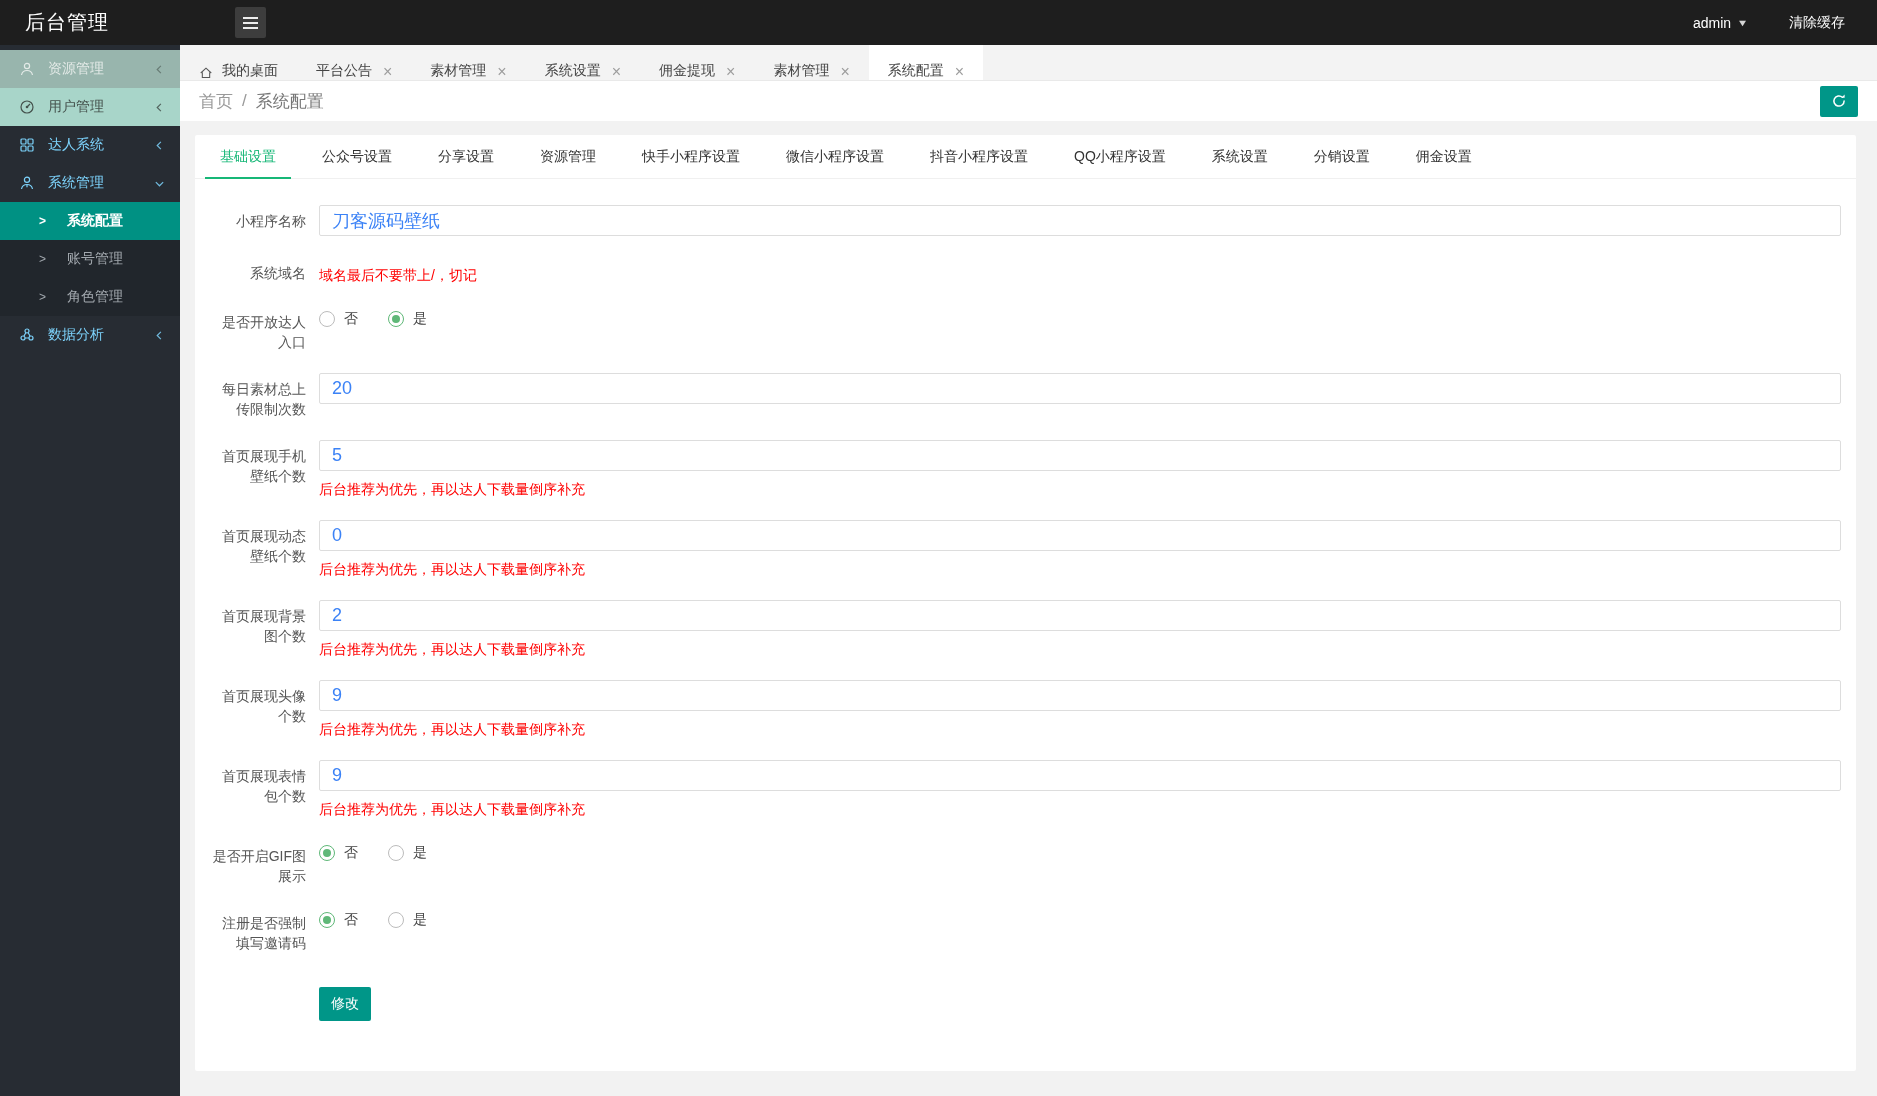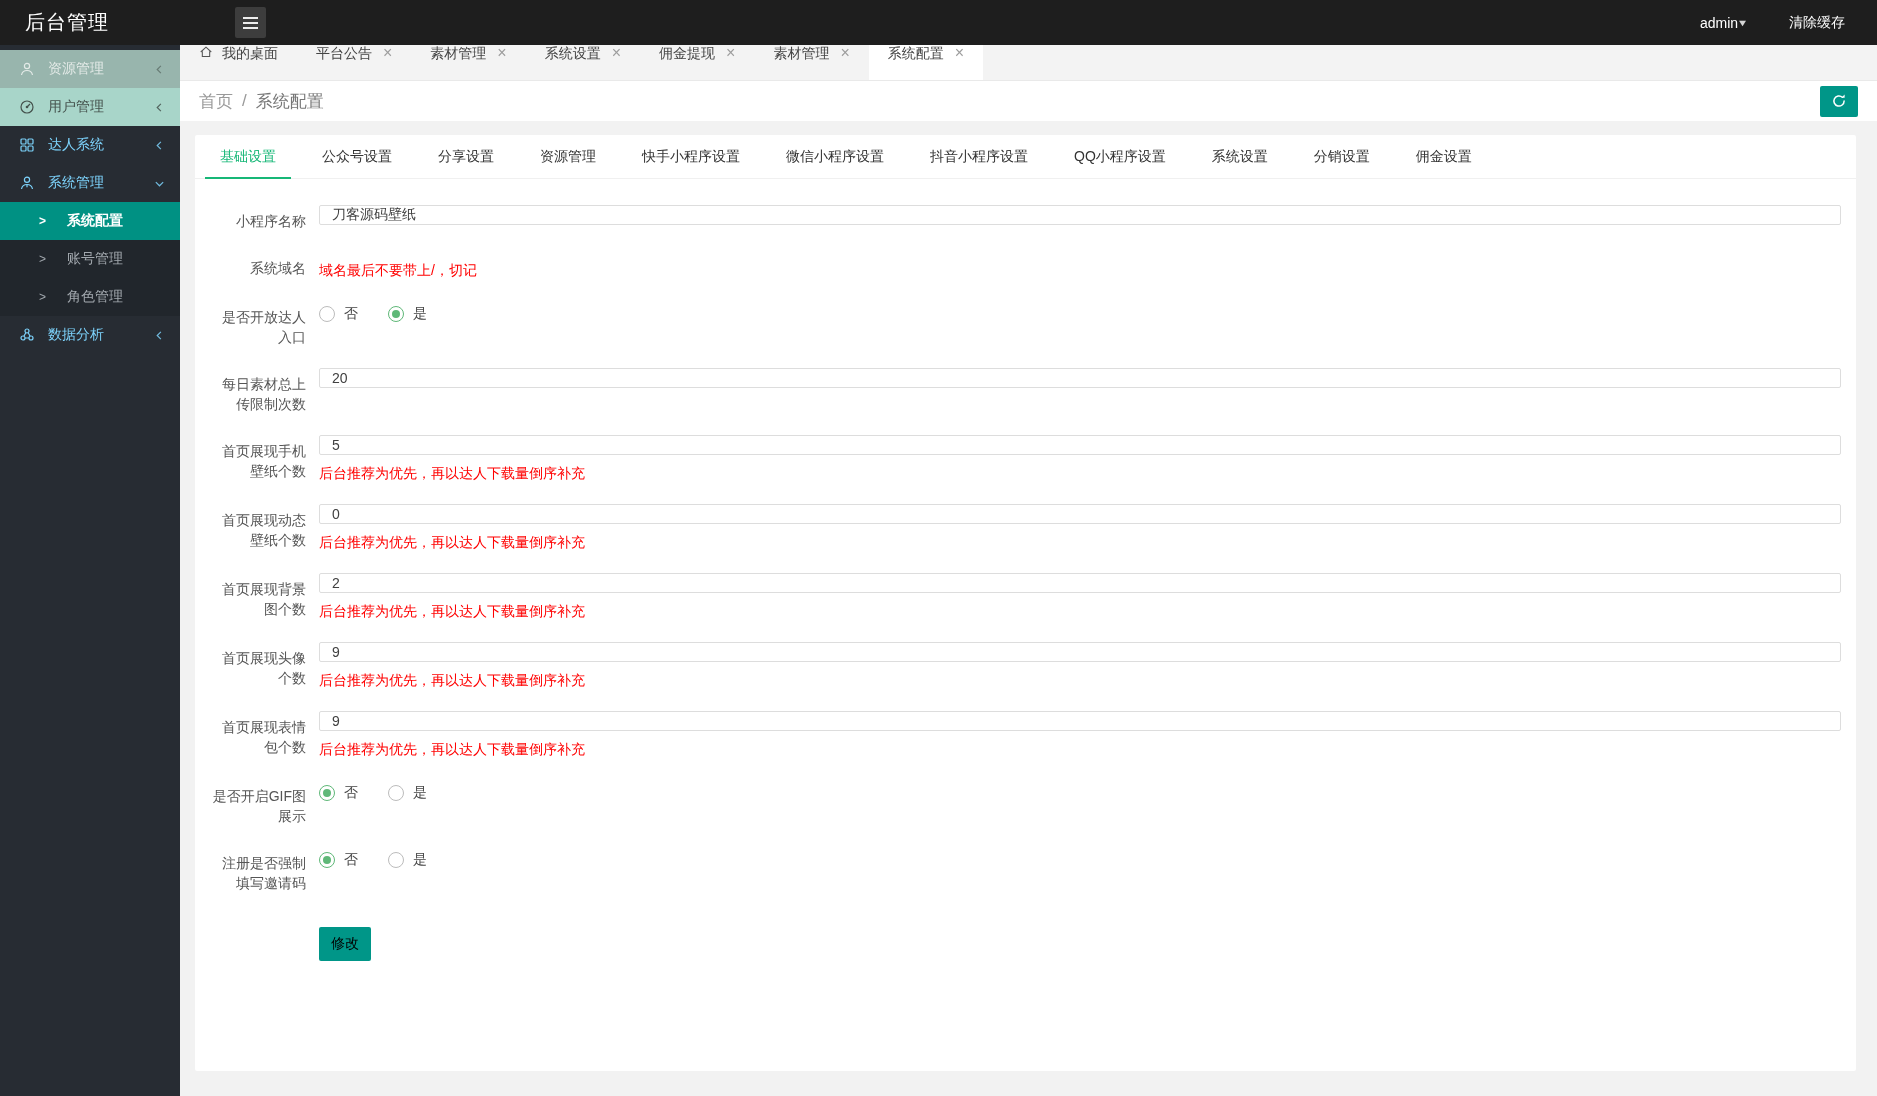--- a/index.html
+++ b/index.html
@@ -9,21 +9,21 @@
     background:#f2f2f2;overflow:hidden;position:relative;
     --accent:#009688;--sidebar-active:#009183;--tab-active:#16b777;
     --radio-green:#5FB878;--hint-red:#ff0000;
   }
   
   .header{position:absolute;top:0;left:0;right:0;height:45px;background:#1e1e1e;color:#fff;display:flex;align-items:center;z-index:5}
   .header-title{font-size:20px;padding-left:25px;width:180px;letter-spacing:1px}
   .burger{position:absolute;left:235px;top:7px;width:31px;height:31px;background:#3d3d3d;border-radius:2px;display:flex;flex-direction:column;justify-content:center;align-items:center;gap:3px;cursor:pointer}
   .burger i{display:block;width:15px;height:2px;background:#ededed}
   .header-right{margin-left:auto;display:flex;align-items:center;gap:42px;padding-right:32px;font-size:14px}
-  .admin{display:flex;align-items:center;cursor:pointer}
+  .admin{display:flex;align-items:center;gap:7px;cursor:pointer}
   .caret{font-size:9px;color:#d5d5d5;transform:scaleX(1.3)}
   .clear-cache{cursor:pointer}
   
   .sidebar{position:absolute;top:45px;left:0;width:180px;bottom:0;background:#272c33;padding-top:5px}
   .side-item{height:38px;display:flex;align-items:center;color:#7dd3fc;font-size:14px;cursor:pointer}
   .s-ico{width:16px;height:16px;margin-left:19px;display:inline-flex;flex:none}
   .s-ico svg{width:16px;height:16px}
   .s-label{margin-left:13px;flex:1}
   .s-chev{width:11px;height:11px;margin-right:15px;display:inline-flex;opacity:.85}
   .s-chev svg{width:11px;height:11px}
@@ -31,21 +31,21 @@
   .side-item.v1 .s-chev{color:#5f716b}
   .side-item.v2{background:#a8d5c9;color:#44514c}
   .side-item.v2 .s-chev{color:#44514c}
   .side-sub{background:rgba(0,0,0,.13)}
   .sub-item{height:38px;display:flex;align-items:center;color:#a3a9af;font-size:14px;cursor:pointer}
   .sub-arrow{margin-left:39px;margin-right:21px;font-size:12px;display:inline-block}
   .sub-item.active{background:var(--sidebar-active);color:#fff;font-weight:bold}
   
   .main{position:absolute;left:180px;top:45px;right:0;bottom:0}
   .tabbar{height:36px;background:#f3f3f3;display:flex;align-items:stretch;border-bottom:1px solid #e9e9e9}
-  .tab{display:flex;align-items:flex-start;padding:0 19px;font-size:14px;color:#444;gap:9px;cursor:pointer;white-space:nowrap}
+  .tab{display:flex;align-items:flex-end;padding:0 19px;font-size:14px;color:#444;gap:9px;cursor:pointer;white-space:nowrap}
   .tab .home-ico{display:inline-flex;color:#555}
   .tab .home-ico svg{width:14px;height:14px}
   .tab .close{color:#9d9d9d;font-size:16px;line-height:1;margin-left:2px}
   .tab.active{background:#fff}
   .crumb-bar{height:40px;background:#fff;display:flex;align-items:center;padding:0 19px;font-size:17px;color:#9a9a9a}
   .crumb-home{cursor:pointer}
   .crumb-sep{margin:0 9px}
   .crumb-cur{color:#777}
   .refresh-btn{margin-left:auto;width:38px;height:31px;background:var(--accent);border-radius:2px;display:flex;align-items:center;justify-content:center;cursor:pointer}
   .refresh-btn svg{width:16px;height:16px}
@@ -53,29 +53,29 @@
   .card{position:absolute;left:15px;right:21px;top:90px;bottom:25px;background:#fff;border-radius:2px;overflow:hidden}
   .set-tabs{display:flex;border-bottom:1px solid #f0f0f0;padding-left:10px}
   .set-tab{padding:0 15px;height:43px;line-height:43px;font-size:14px;color:#333;cursor:pointer;position:relative;margin-right:16px;white-space:nowrap}
   .set-tab.active{color:var(--tab-active)}
   .set-tab.active:after{content:"";position:absolute;left:0;right:0;bottom:-1px;height:2px;background:var(--tab-active)}
   
   .form{padding:26px 15px 0 15px}
   .form-row{display:flex;margin-bottom:21px}
   .form-label{width:96px;text-align:right;font-size:14px;color:#555;line-height:20px;padding-top:6px;flex:none}
   .form-content{flex:1;margin-left:13px;min-width:0}
-  input.f-input{width:100%;height:20px;border:1px solid #ddd;border-radius:2px;padding:0 12px;font-size:14px;color:#404040;outline:none;background:#fff;font-family:inherit;display:block}
+  input.f-input{width:100%;height:31px;border:1px solid #ddd;border-radius:2px;padding:0 12px;font-size:18px;color:#3b82f6;outline:none;background:#fff;font-family:inherit;display:block}
   .hint{margin-top:9px;font-size:14px;color:var(--hint-red);line-height:19px}
   .radio-group{display:flex;align-items:center;padding-top:4px}
   .radio-opt{display:inline-flex;align-items:center;margin-right:30px;font-size:14px;color:#444;cursor:pointer}
   .rdot{width:16px;height:16px;border-radius:50%;border:1px solid #bcbcbc;background:#fff;margin-right:9px;position:relative;flex:none}
   .radio-opt.checked .rdot{border-color:var(--radio-green)}
   .radio-opt.checked .rdot:after{content:"";position:absolute;left:3px;top:3px;right:3px;bottom:3px;border-radius:50%;background:var(--radio-green)}
   .submit-row{padding-left:109px;margin-top:34px}
-  .btn-submit{background:var(--accent);color:#000000;border:none;font-size:14px;padding:8px 12px;border-radius:2px;cursor:pointer;font-family:inherit}
+  .btn-submit{background:var(--accent);color:#ffffff;border:none;font-size:14px;padding:8px 12px;border-radius:2px;cursor:pointer;font-family:inherit}
 </style>
 </head>
 <body style="--accent: #009688; --sidebar-active: #009183; --tab-active: #16b777; --radio-green: #5FB878; --hint-red: #ff0000;">
 
 <div class="header">
   <div class="header-title">后台管理</div>
   <div class="burger">
       <i></i>
       <i></i>
       <i></i>

